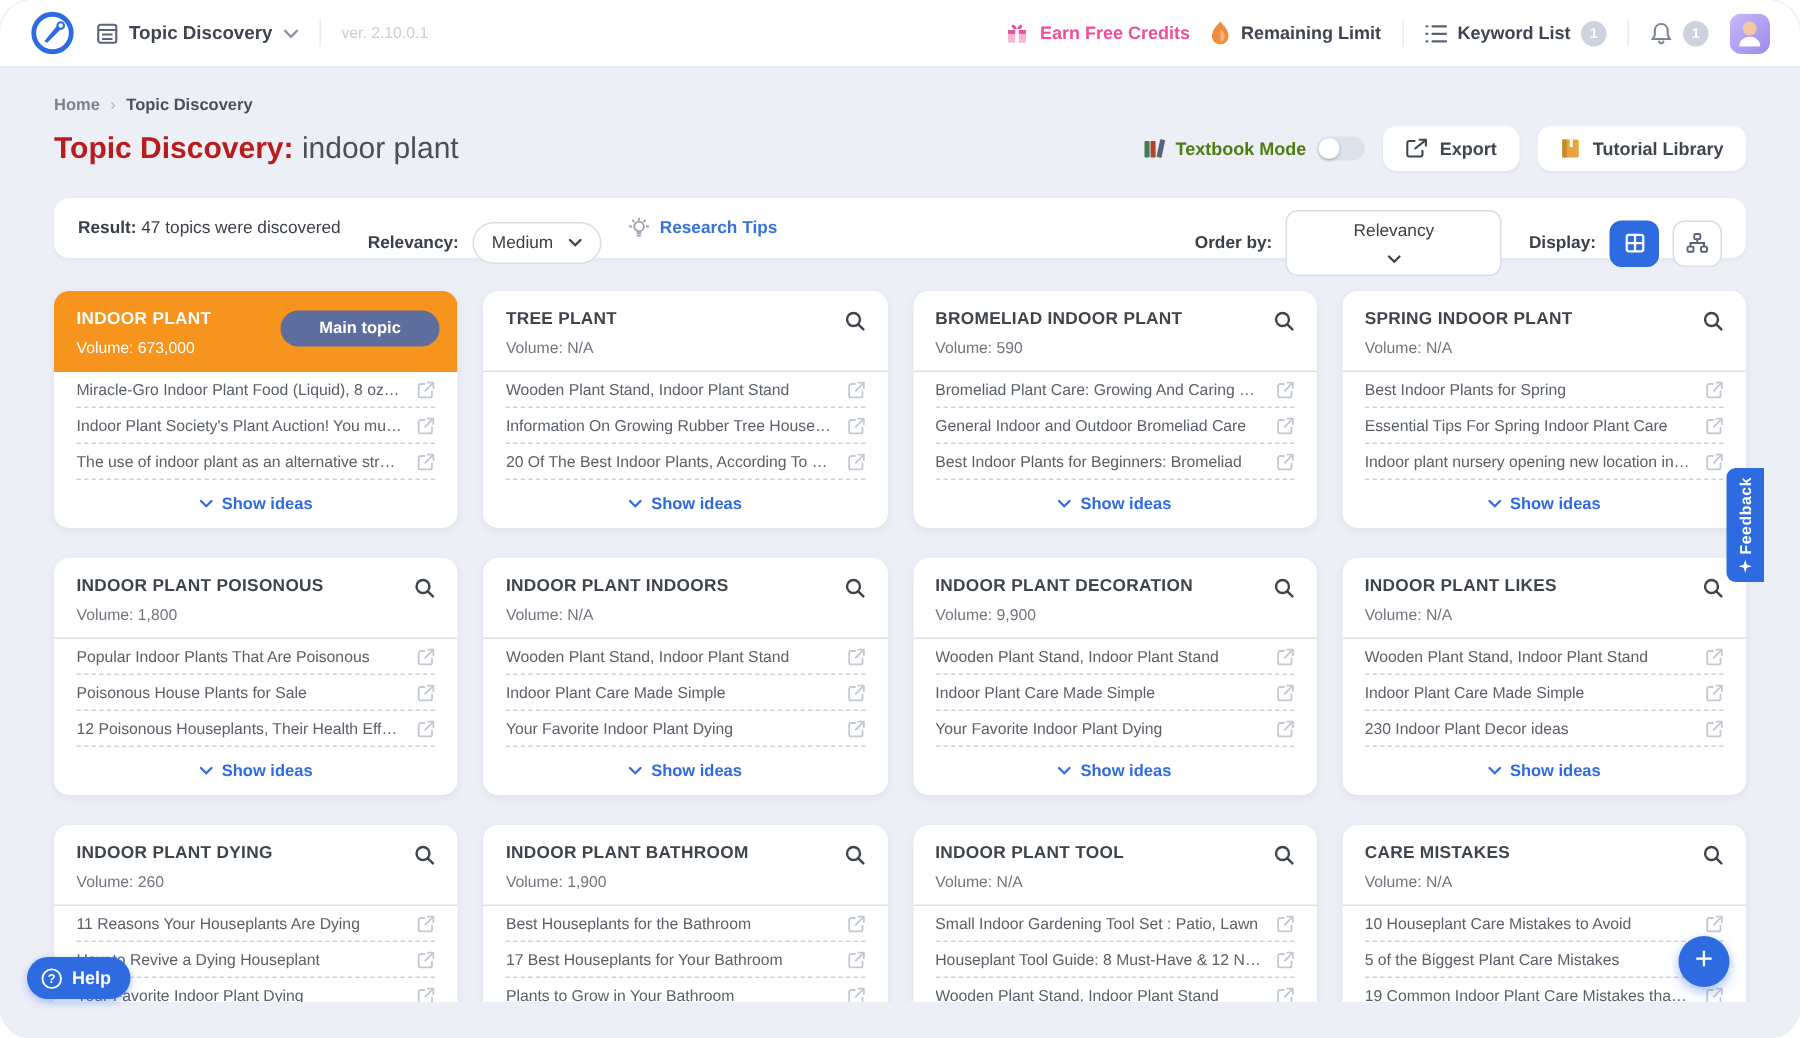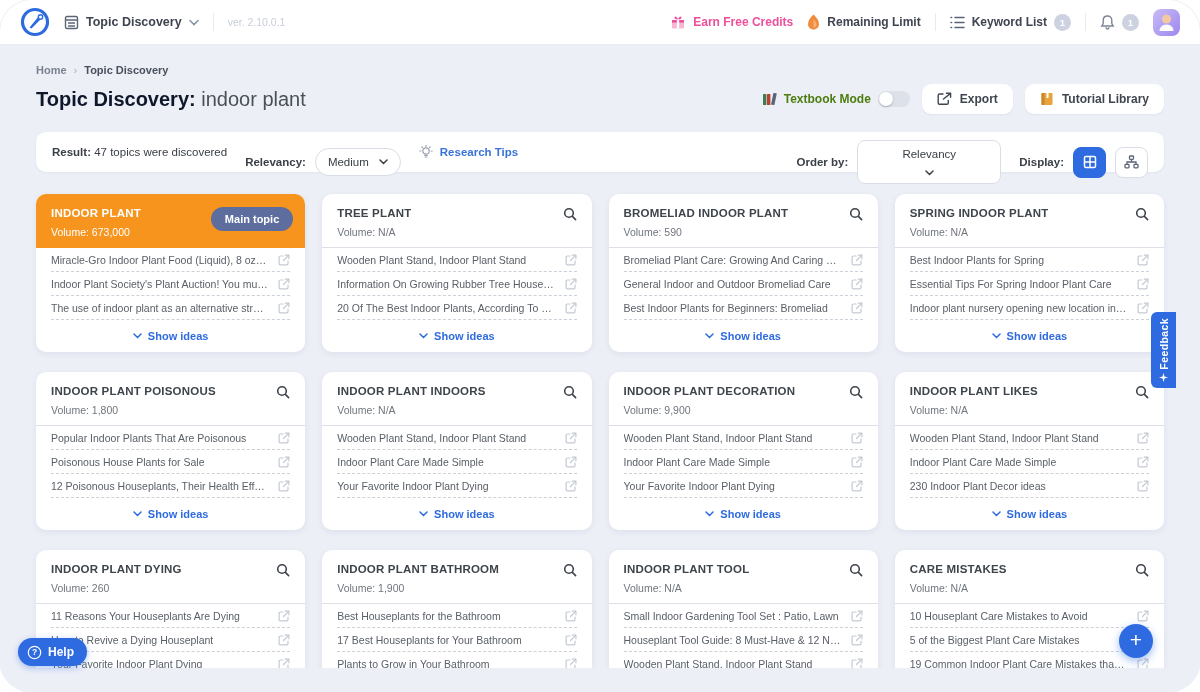--- a/index.html
+++ b/index.html
@@ -1,16 +1,16 @@
 <!DOCTYPE html>
 <html><head>
 <meta charset="utf-8">
 <style>
   html,body{margin:0;padding:0;background:#ffffff;font-family:"Liberation Sans",sans-serif;-webkit-font-smoothing:antialiased;}
-  .window{position:relative;width:1200px;height:692px;margin:0 auto;background:#edeff7;border-radius:32px;overflow:hidden;box-shadow:0 0 0 1px #eef0f5;}
+  .window{position:relative;width:1200px;height:692px;margin:0 auto;background:#edeff7;border-radius:22px;overflow:hidden;box-shadow:0 0 0 1px #eef0f5;}
   
   .nav{height:44px;background:#fff;display:flex;align-items:center;padding:0 20px;box-shadow:0 1px 0 #e9ecf2;position:relative;z-index:5;}
   .nav-left{display:flex;align-items:center;gap:14px;}
   .logo{width:30px;height:30px;border-radius:50%;display:flex;align-items:center;justify-content:center;}
   .menu-item{display:flex;align-items:center;gap:7px;cursor:pointer;}
   .menu-item .lbl{font-size:12.5px;font-weight:700;color:#3e4450;}
   .vsep{width:1px;height:18px;background:#e7eaf0;}
   .ver{font-size:10.5px;color:#c9ced8;}
   .nav-right{margin-left:auto;display:flex;align-items:center;gap:14px;}
   .nav-link{display:flex;align-items:center;gap:7px;cursor:pointer;}
@@ -19,21 +19,21 @@
   .count{min-width:17px;height:17px;border-radius:50%;background:#ccd2df;color:#fff;font-size:9.5px;font-weight:700;display:flex;align-items:center;justify-content:center;}
   .avatar{width:27px;height:27px;border-radius:8px;overflow:hidden;cursor:pointer;}
   
   .main{height:624px;overflow:hidden;}
   .breadcrumb{margin:20px 36px 0;font-size:11px;color:#7a8290;display:flex;align-items:center;gap:7px;}
   .breadcrumb .home{font-weight:600;color:#7a8290;cursor:pointer;}
   .breadcrumb .sep{color:#aab1bd;}
   .breadcrumb .cur{font-weight:700;color:#49505c;}
   .title-row{margin:8px 36px 0;display:flex;align-items:center;justify-content:space-between;}
   .page-title{font-size:20px;color:#4a5057;margin:0;font-weight:400;}
-  .page-title b{color:#0f172a;font-weight:700;}
+  .page-title b{color:#b91c1c;font-weight:700;}
   .title-actions{display:flex;align-items:center;gap:12px;}
   .tb-mode{display:flex;align-items:center;gap:7px;cursor:pointer;}
   .tb-mode .lbl{font-size:12px;color:#4d7c0f;font-weight:600;}
   .toggle{width:32px;height:16px;border-radius:9px;background:#dde1e9;position:relative;cursor:pointer;}
   .toggle .knob{position:absolute;left:1px;top:1px;width:14px;height:14px;border-radius:50%;background:#fff;box-shadow:0 1px 2px rgba(0,0,0,.25);}
   .pill-btn{display:flex;align-items:center;gap:8px;background:#fff;border:none;border-radius:9px;padding:8px 15px;font-size:12px;font-weight:600;color:#3f4650;cursor:pointer;box-shadow:0 1px 2px rgba(30,40,80,.06);font-family:inherit;}
   
   .toolbar{margin:18px 36px 0;background:#fff;border-radius:10px;height:40px;display:flex;align-items:center;justify-content:space-between;padding:0 16px;box-shadow:0 1px 3px rgba(30,40,80,.05);text-align:center;}
   .tb-left,.tb-right{display:flex;align-items:center;gap:18px;}
   .tb-text{font-size:11.5px;color:#3a4047;}
@@ -49,21 +49,21 @@
   .grid{margin:22px 36px 0;display:grid;grid-template-columns:repeat(4,1fr);gap:20px 17px;}
   .card{background:#fff;border-radius:10px;height:158px;overflow:hidden;box-shadow:0 2px 6px rgba(30,40,80,.07);position:relative;}
   .card-head{padding:12px 15px 0;}
   .card-title-row{display:flex;align-items:flex-start;justify-content:space-between;gap:8px;}
   .card-title{margin:0;font-size:11.5px;font-weight:700;color:#3e444b;letter-spacing:.2px;line-height:15px;white-space:nowrap;overflow:hidden;text-overflow:ellipsis;}
   .card-search{color:#3e444b;cursor:pointer;flex:0 0 auto;line-height:0;margin-top:1px;}
   .card-volume{font-size:10.5px;color:#70767e;margin-top:5px;padding-bottom:9px;}
   .card.main .card-head{background:#f7941e;padding-bottom:1px;}
   .card.main .card-title{color:#fff;}
   .card.main .card-volume{color:#fff;border-bottom:none;}
-  .main-badge{position:absolute;top:13px;right:12px;background:#5d6e9e;color:#fff;font-size:11px;font-weight:600;border-radius:15px;padding:6px 14px;}
+  .main-badge{position:absolute;top:13px;right:12px;background:#5d6e9e;color:#fff;font-size:11px;font-weight:600;border-radius:15px;padding:6px 26px;}
   .card:not(.main) .main-badge{display:none;}
   .card-body{padding:0 15px;border-top:1px solid #dcdfe6;}
   .card.main .card-body{border-top:none;}
   .link-row{height:23px;display:flex;align-items:center;justify-content:space-between;gap:10px;border-bottom:1px dashed #ccd1d9;cursor:pointer;}
   .link-text{font-size:10.5px;color:#5a6068;white-space:nowrap;overflow:hidden;text-overflow:ellipsis;}
   .ext-icon{color:#c3c9d2;line-height:0;flex:0 0 auto;}
   .show-ideas{height:32px;display:flex;align-items:center;justify-content:center;gap:6px;color:#2f6be0;font-size:11px;font-weight:600;cursor:pointer;}
   
   .band{height:24px;}
   .help-btn{position:absolute;left:18px;bottom:26px;height:28px;background:#2f6be0;border-radius:15px;display:flex;align-items:center;gap:6px;padding:0 13px 0 9px;color:#fff;font-size:12px;font-weight:700;cursor:pointer;box-shadow:0 2px 6px rgba(47,107,224,.4);}

